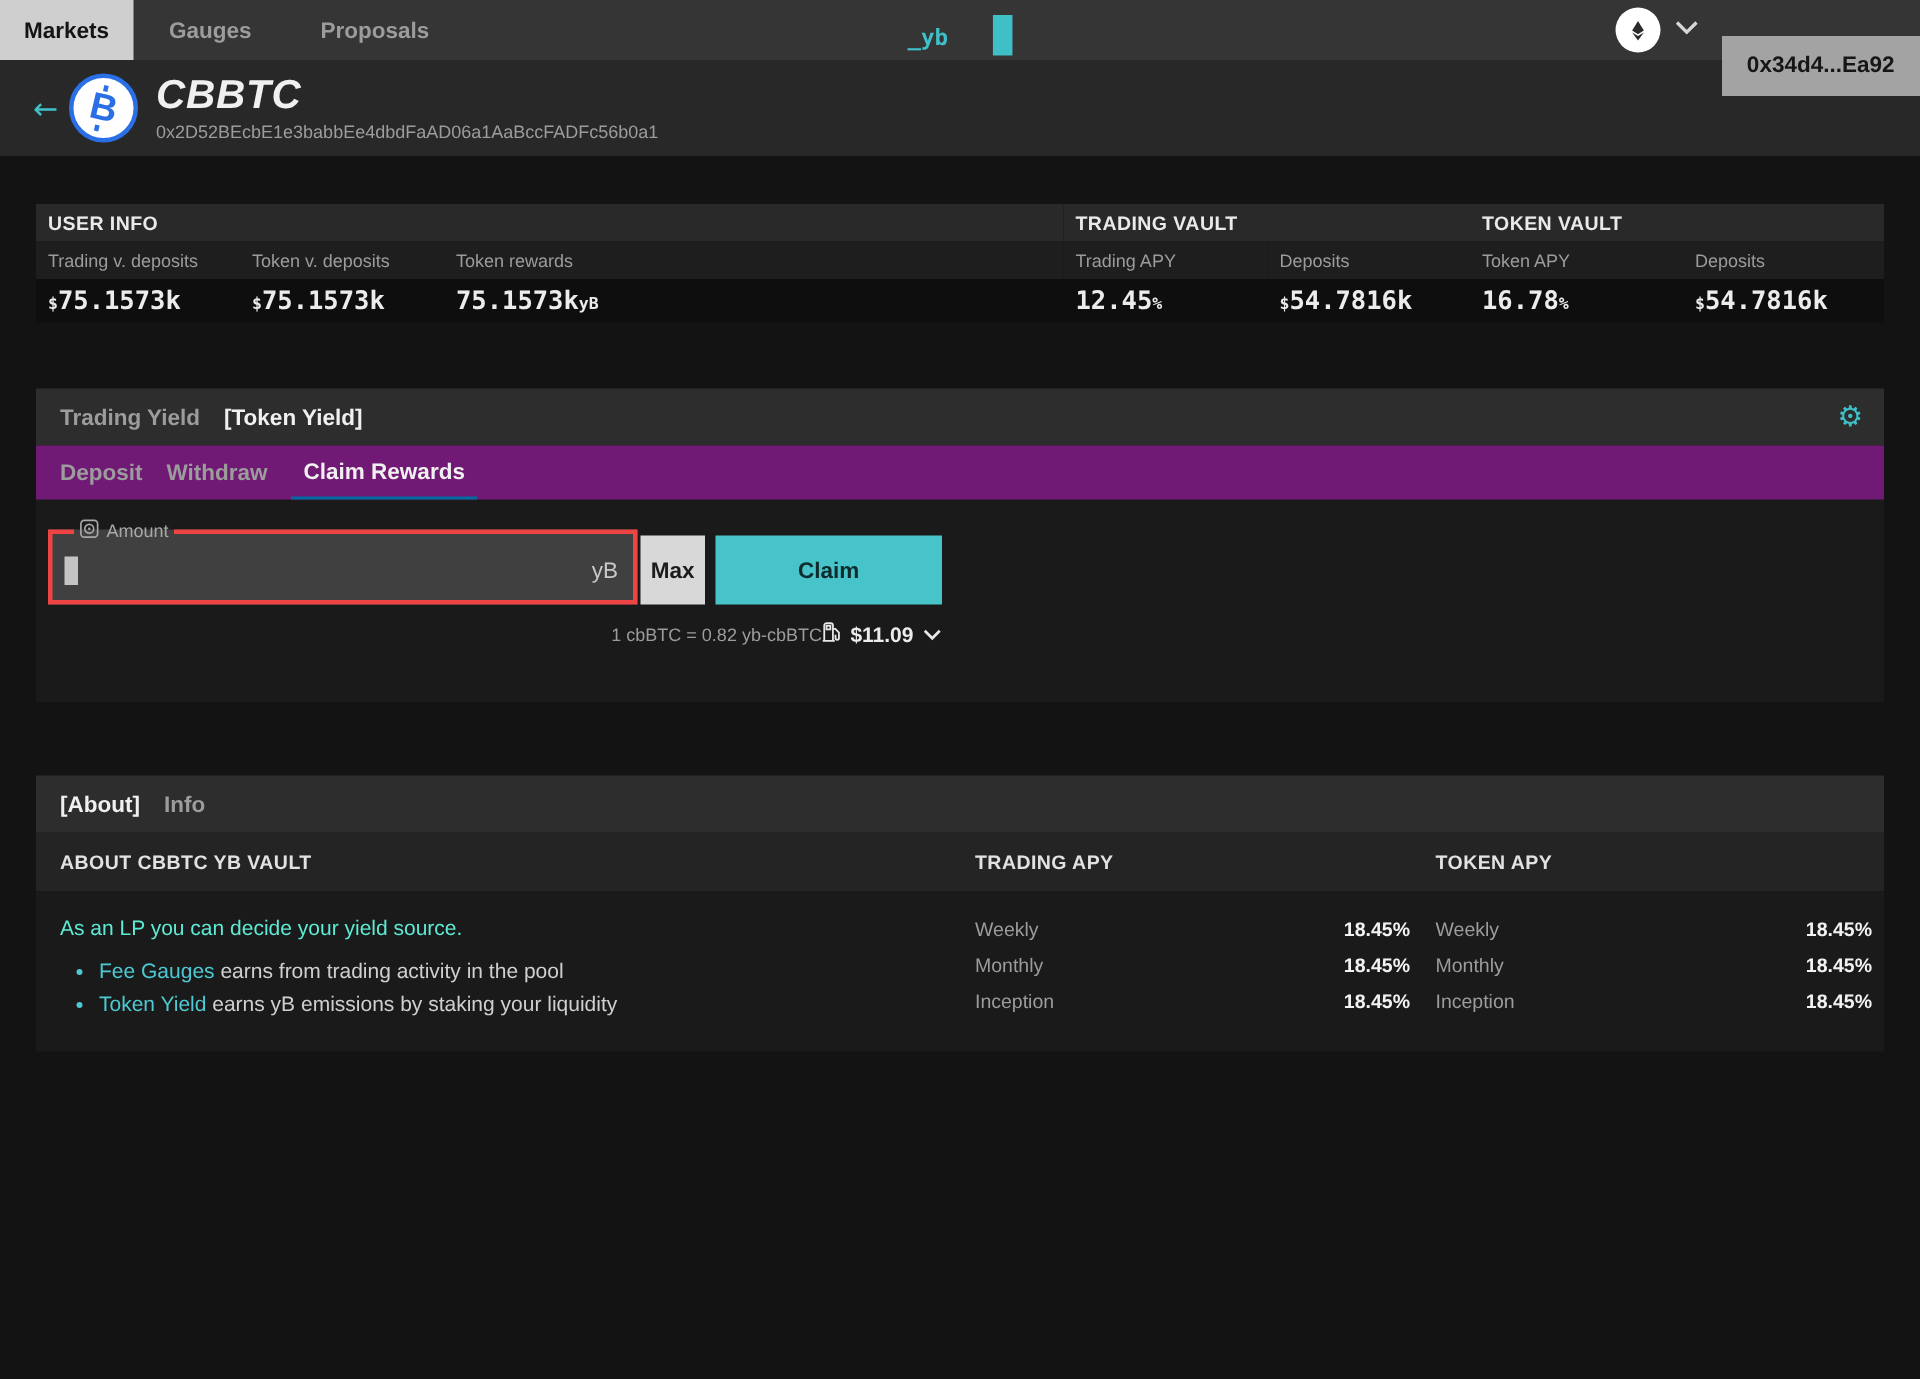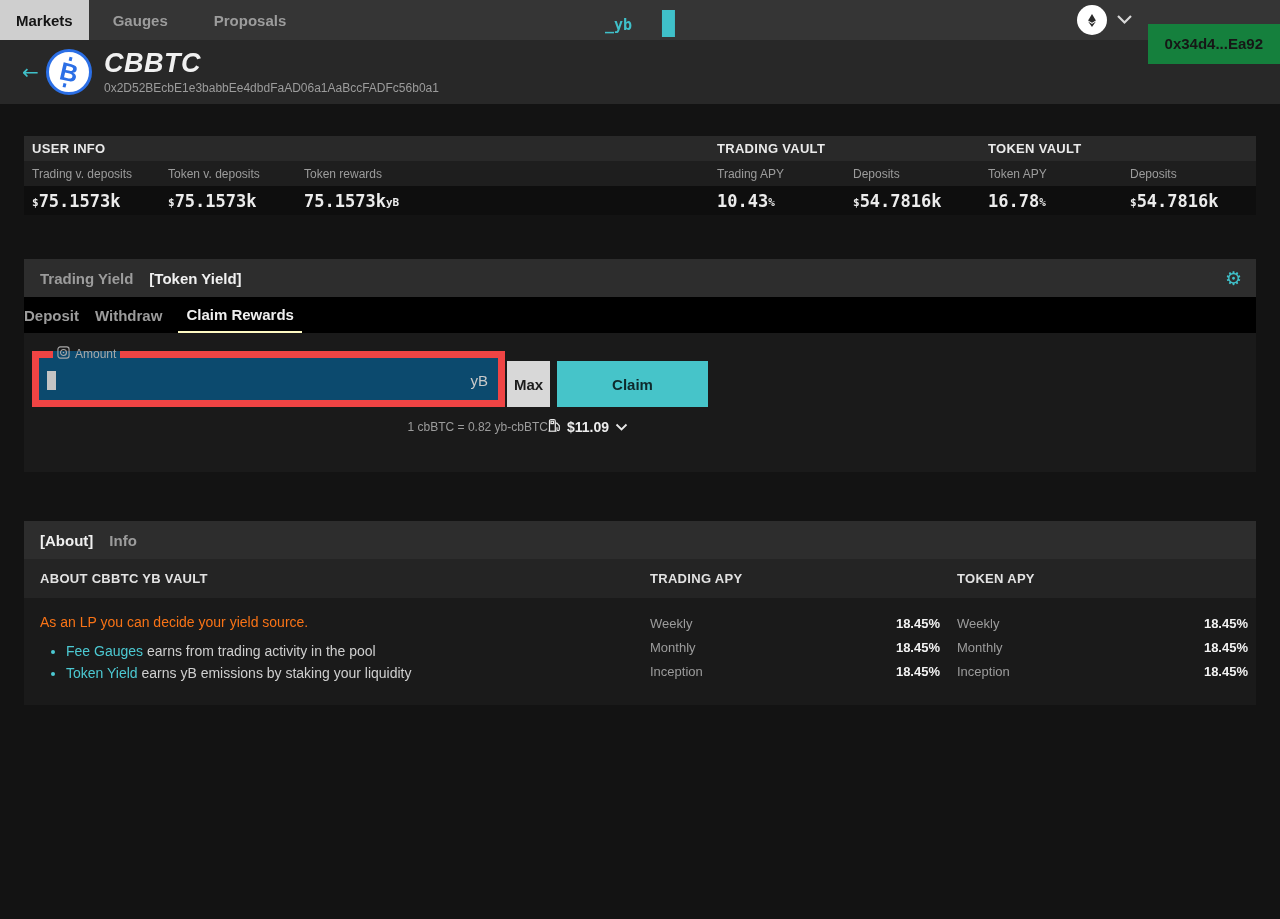--- a/index.html
+++ b/index.html
@@ -16,21 +16,21 @@
   .nav-item.active { background:#cfcfcf; color:#141414; }
   .nav-item.n2 { margin-left:8px; }
   .nav-item.n3 { margin-left:14px; }
   .logo { position:absolute; left:50%; transform:translateX(-50%); top:0; height:40px;
           display:flex; align-items:flex-end; padding-bottom:7px;
           color:#3fc0c9; font-family:"DejaVu Sans Mono", monospace; font-weight:bold; font-size:15px; line-height:1;gap:28px; }
   .logo-cursor { width:13px; height:27px; background:#3fc0c9; margin-left:2px; margin-bottom:-4px; }
   .nav-right { margin-left:auto; display:flex; align-items:center; }
   .network { display:flex; align-items:center; gap:9px; padding:0 15px; cursor:pointer; }
   .network-badge { width:30px; height:30px; border-radius:50%; background:#ffffff; display:flex; align-items:center; justify-content:center; }
-  .wallet { height:40px; background:#15803d; color:#161616; font-weight:bold; font-size:15px; display:flex; align-items:center; padding:0 17px; cursor:pointer;margin-top:47px; }
+  .wallet { height:40px; background:#a3a3a3; color:#161616; font-weight:bold; font-size:15px; display:flex; align-items:center; padding:0 17px; cursor:pointer;margin-top:47px; }
   
   .page-header { height:64px; background:#282828; display:flex; align-items:center; padding-left:22px; }
   .back-arrow { color:#3fc0c9; font-size:20px; font-family:"DejaVu Sans", sans-serif; cursor:pointer; width:24px; }
   .token-badge { width:46px; height:46px; border-radius:50%; background:#ffffff; border:3px solid #2b6fe6;
                  display:flex; align-items:center; justify-content:center; margin-right:12px; position:relative; }
   .btc-b { color:#2b6fe6; font-weight:bold; font-size:25px; transform:rotate(13deg); position:relative; line-height:1; }
   .btc-b::before, .btc-b::after { content:""; position:absolute; width:2.5px; height:4px; background:#2b6fe6; left:6px; }
   .btc-b::before { top:-3px; } .btc-b::after { bottom:-3px; }
   .header-text .title { font-size:27px; font-weight:bold; color:#f0f0f0; letter-spacing:0.5px; line-height:1.05;font-style:italic; }
   .header-text .address { font-size:12px; color:#9c9c9c; margin-top:3px; }
@@ -50,46 +50,46 @@
   .sg-fill .sg-label, .sg-fill .sg-value { flex:1; }
   
   .panel { margin:0 24px; background:#1a1a1a; }
   .panel.trade { margin-top:44px; }
   .panel.about { margin-top:49px; }
   .panel-head { height:38px; background:#2d2d2d; display:flex; align-items:center; padding:0 14px 0 16px; }
   .panel-tab { font-size:15px; font-weight:bold; color:#9c9c9c; cursor:pointer; }
   .panel-tab.active { color:#f0f0f0; }
   .panel-tab + .panel-tab { margin-left:16px; }
   .gear { margin-left:auto; color:#3fc0c9; font-size:19px; font-family:"DejaVu Sans", sans-serif; cursor:pointer; line-height:1; }
-  .action-tabs { height:36px; background:#000000; display:flex; align-items:stretch; padding:0 0; }
+  .action-tabs { height:36px; background:#701a75; display:flex; align-items:stretch; padding:0 16px; }
   .action-tab { font-size:15px; font-weight:bold; color:#9c9c9c; display:flex; align-items:center; cursor:pointer; }
   .action-tab + .action-tab { margin-left:16px; }
-  .action-tab.active { color:#f0f0f0; border-bottom:2px solid #fef9c3; padding:0 8px; }
+  .action-tab.active { color:#f0f0f0; border-bottom:2px solid #0369a1; padding:0 8px; }
   .trade-body { padding:13px 16px 37px 8px; }
   .amount-row { display:flex; align-items:flex-end; }
-  .amount-field { width:473px; border:7px solid #ef4444; margin:0; padding:0 10px 0 8px; background:#0c4a6e; }
+  .amount-field { width:393px; border:3px solid #ef4444; margin:0; padding:0 10px 0 8px; background:#404040; }
   .amount-field legend { font-size:12px; color:#a8a8a8; display:flex; align-items:center; gap:5px; padding:0 4px; margin-left:6px; }
   .amount-inner { display:flex; align-items:center; height:38px; padding-bottom:2px; }
   .cursor-block { width:9px; height:19px; background:#c4c4c4; }
   .amount-input { flex:1; background:transparent; border:none; outline:none; color:#eeeeee; font-size:16px;
                   font-family:"Liberation Sans", sans-serif; min-width:0; }
   .unit-label { color:#c9c9c9; font-size:15px; }
   .max-btn { width:43px; height:46px; margin-left:2px; background:#d8d8d8; color:#1c1c1c;
              font-weight:bold; font-size:15px; border:none; cursor:pointer; font-family:inherit; }
   .claim-btn { width:151px; height:46px; margin-left:7px; background:#46c4c9; color:#0e2a2c;
                font-weight:bold; font-size:15px; border:none; cursor:pointer; font-family:inherit; }
   .meta-row { width:596px; display:flex; justify-content:flex-end; align-items:center; margin-top:11px; }
   .rate { font-size:12px; color:#9c9c9c; }
   .gas { display:flex; align-items:center; gap:6px; color:#ececec; font-weight:bold; font-size:14px; cursor:pointer; }
   
   .section-row { height:39px; background:#242424; display:grid; grid-template-columns:1fr 307px 299px;
                  align-items:center; padding-left:16px; }
   .sec-title { font-size:13px; font-weight:bold; color:#e2e2e2; letter-spacing:0.3px; }
   .about-body { display:grid; grid-template-columns:1fr 307px 299px; padding:13px 0 22px 16px; }
-  .desc { font-size:14px; color:#f97316; margin-top:3px; }
+  .desc { font-size:14px; color:#5eead4; margin-top:3px; }
   .bullets { margin:13px 0 0 26px; padding:0; }
   .bullets li { font-size:14px; color:#cfcfcf; margin-top:6px; }
   .bullets li::marker { color:#4cc9d2; }
   .yield-link { color:#4cc9d2; cursor:pointer; }
   .apy-table { padding-right:17px; }
   .apy-table.t2 { padding-right:8px; }
   .apy-row { display:flex; justify-content:space-between; align-items:center; height:24px; }
   .apy-label { font-size:13px; color:#9c9c9c; }
   .apy-value { font-size:13px; font-weight:bold; color:#f2f2f2; }
 </style>
@@ -165,21 +165,21 @@
       </div>
     </div>
   </div>
   <div class="sg-trading">
     <div class="sg-title">TRADING VAULT</div>
     <div class="sg-cols sg-fill">
       <div class="sg-col">
         <div class="sg-label">Trading APY</div>
         <div class="sg-value">
             <span class="unit"></span>
-            <span class="num">10.43</span>
+            <span class="num">12.45</span>
             <span class="unit">%</span>
           </div>
       </div>
       <div class="sg-col" style="flex:1">
         <div class="sg-label">Deposits</div>
         <div class="sg-value">
             <span class="unit">$</span>
             <span class="num">54.7816k</span>
             <span class="unit"></span>
           </div>

